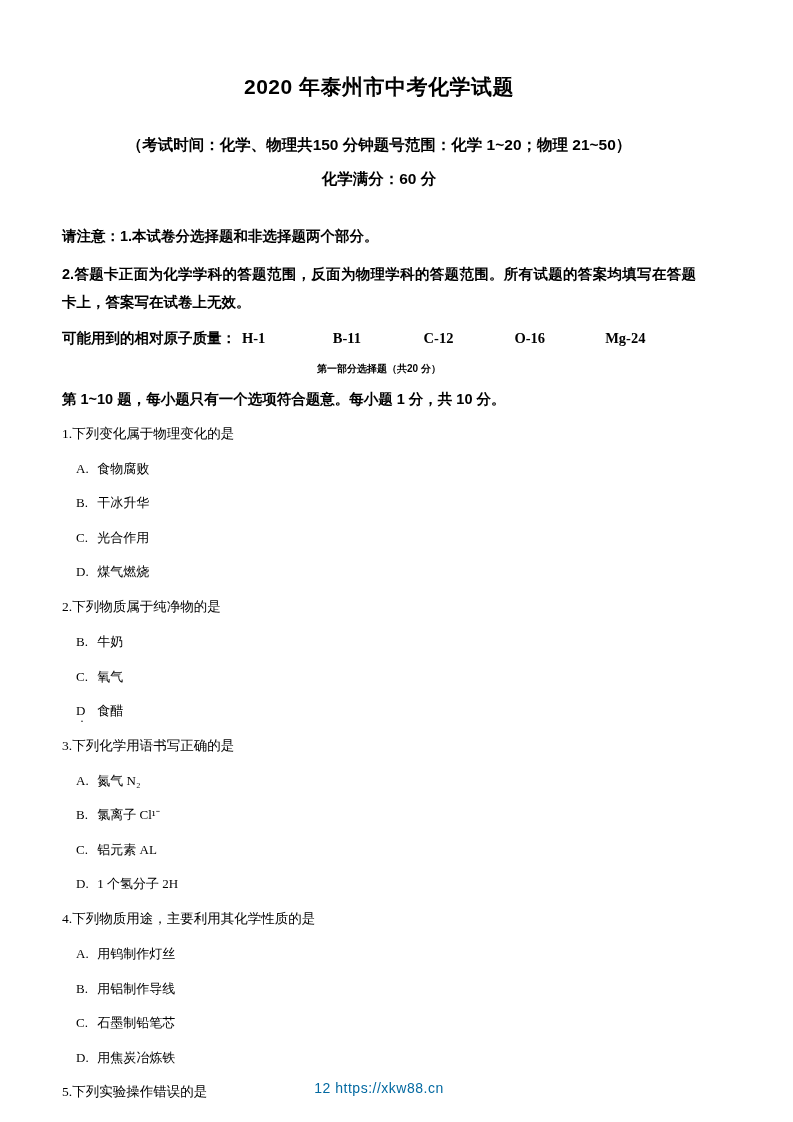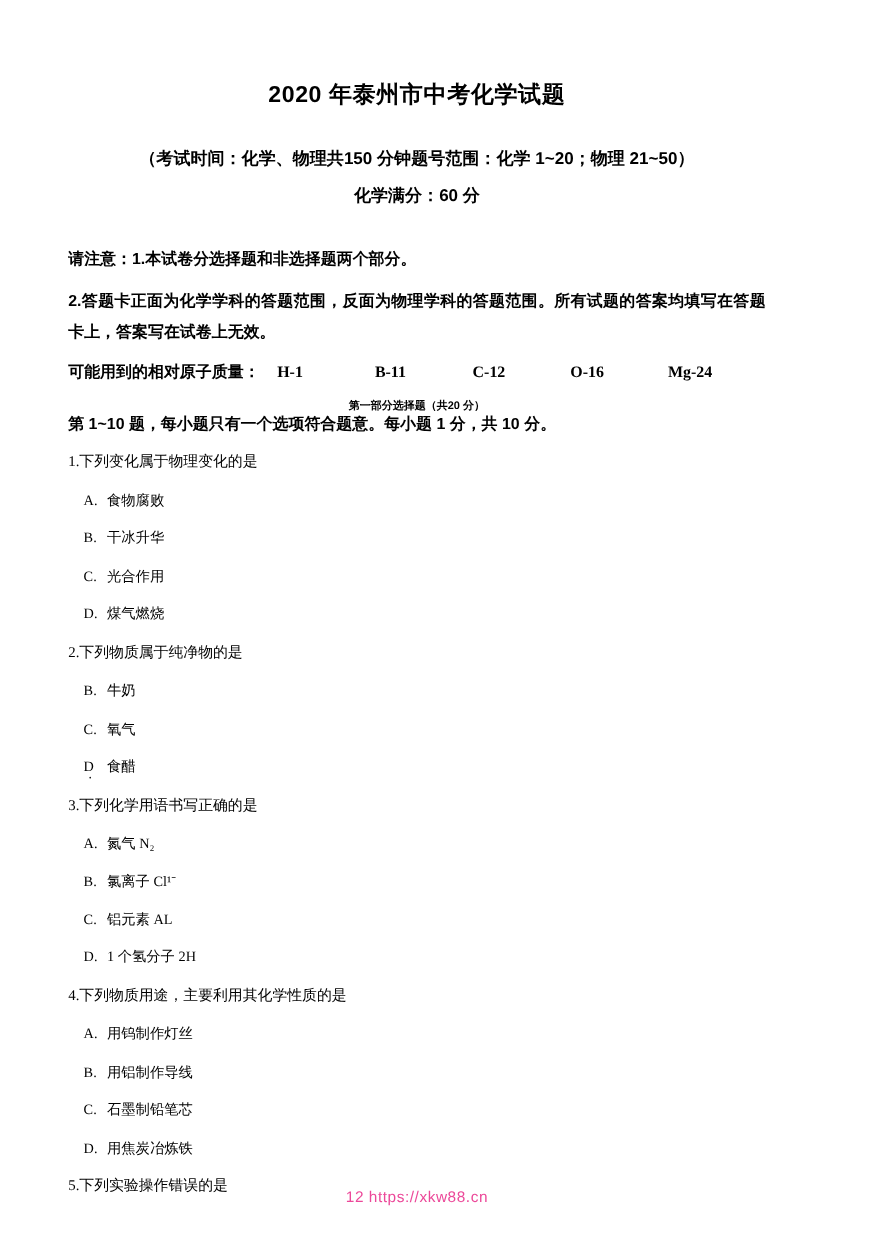--- a/index.html
+++ b/index.html
@@ -67,32 +67,33 @@
     align-items: baseline;
   }
   .atomic .lbl { white-space: nowrap; }
   .atomic .mass {
     display: inline-block;
     width: 96px;
     text-align: left;
     font-family: "Liberation Serif", serif;
     font-weight: bold;
   }
-  .atomic .mass.first { margin-left: 16px; }
+  .atomic .mass.first { margin-left: 6px; }
   .part-title {
     text-align: center;
     font-family: "Liberation Sans", sans-serif;
     font-weight: bold;
     font-size: 10px;
     margin-top: 14px;
   }
   .instr {
     font-family: "Liberation Sans", sans-serif;
     font-weight: bold;
     font-size: 14.5px;
+    margin-top: 14px;
   }
   .q {
     font-size: 13.5px;
     margin-top: 15px;
     line-height: 1.5;
   }
   .opt {
     font-size: 13px;
     margin-top: 15px;
     margin-left: 14px;
@@ -112,21 +113,21 @@
     left: 4px;
     bottom: -9px;
     font-size: 12px;
   }
   .watermark {
     position: absolute;
     left: 0;
     right: 0;
     bottom: 26px;
     text-align: center;
-    color: #ec4899;
+    color: #0369a1;
     font-family: "Liberation Sans", sans-serif;
     font-size: 14px;
     letter-spacing: 0.5px;
   }
 </style>
 </head>
 <body>
 
 <div class="page">
 

